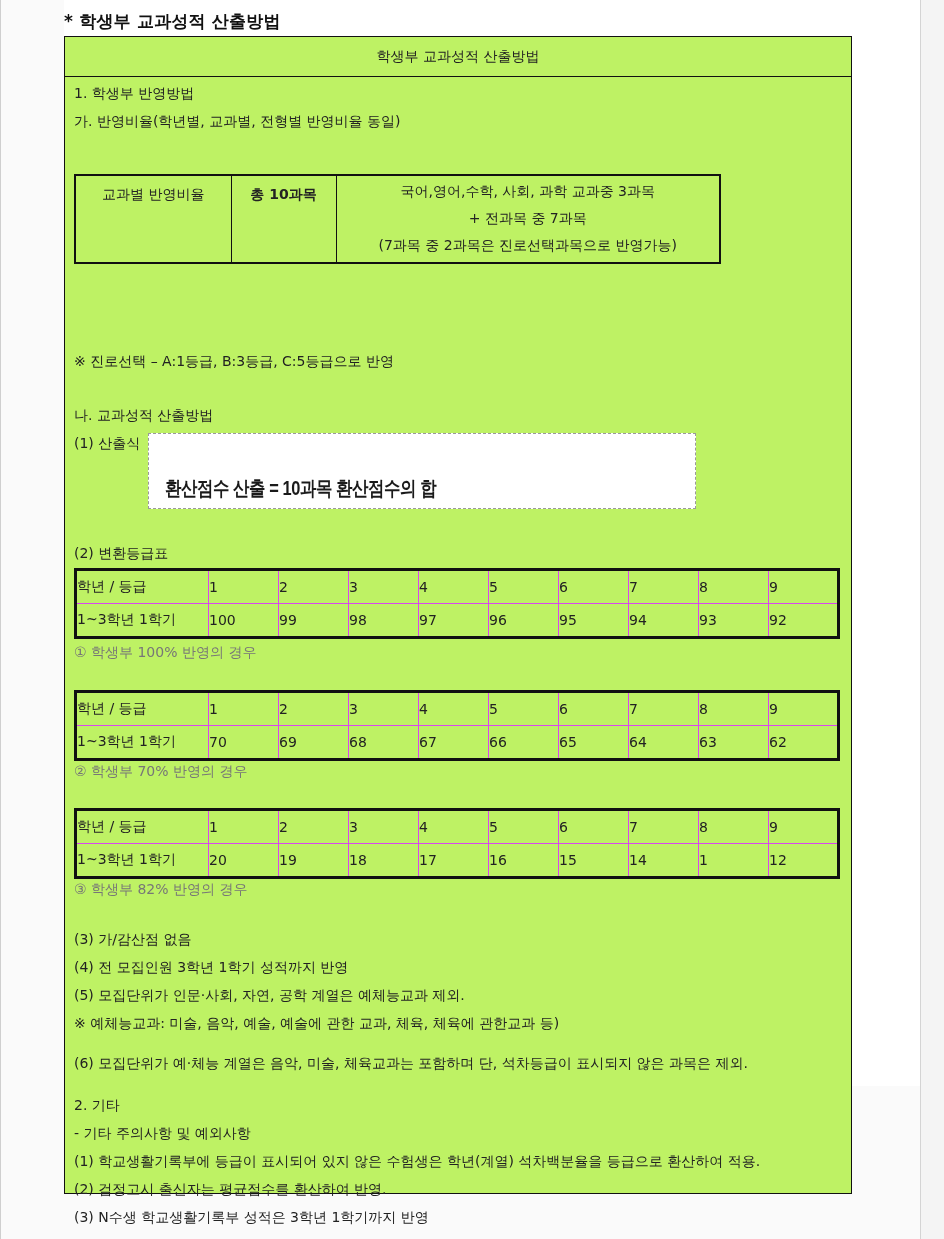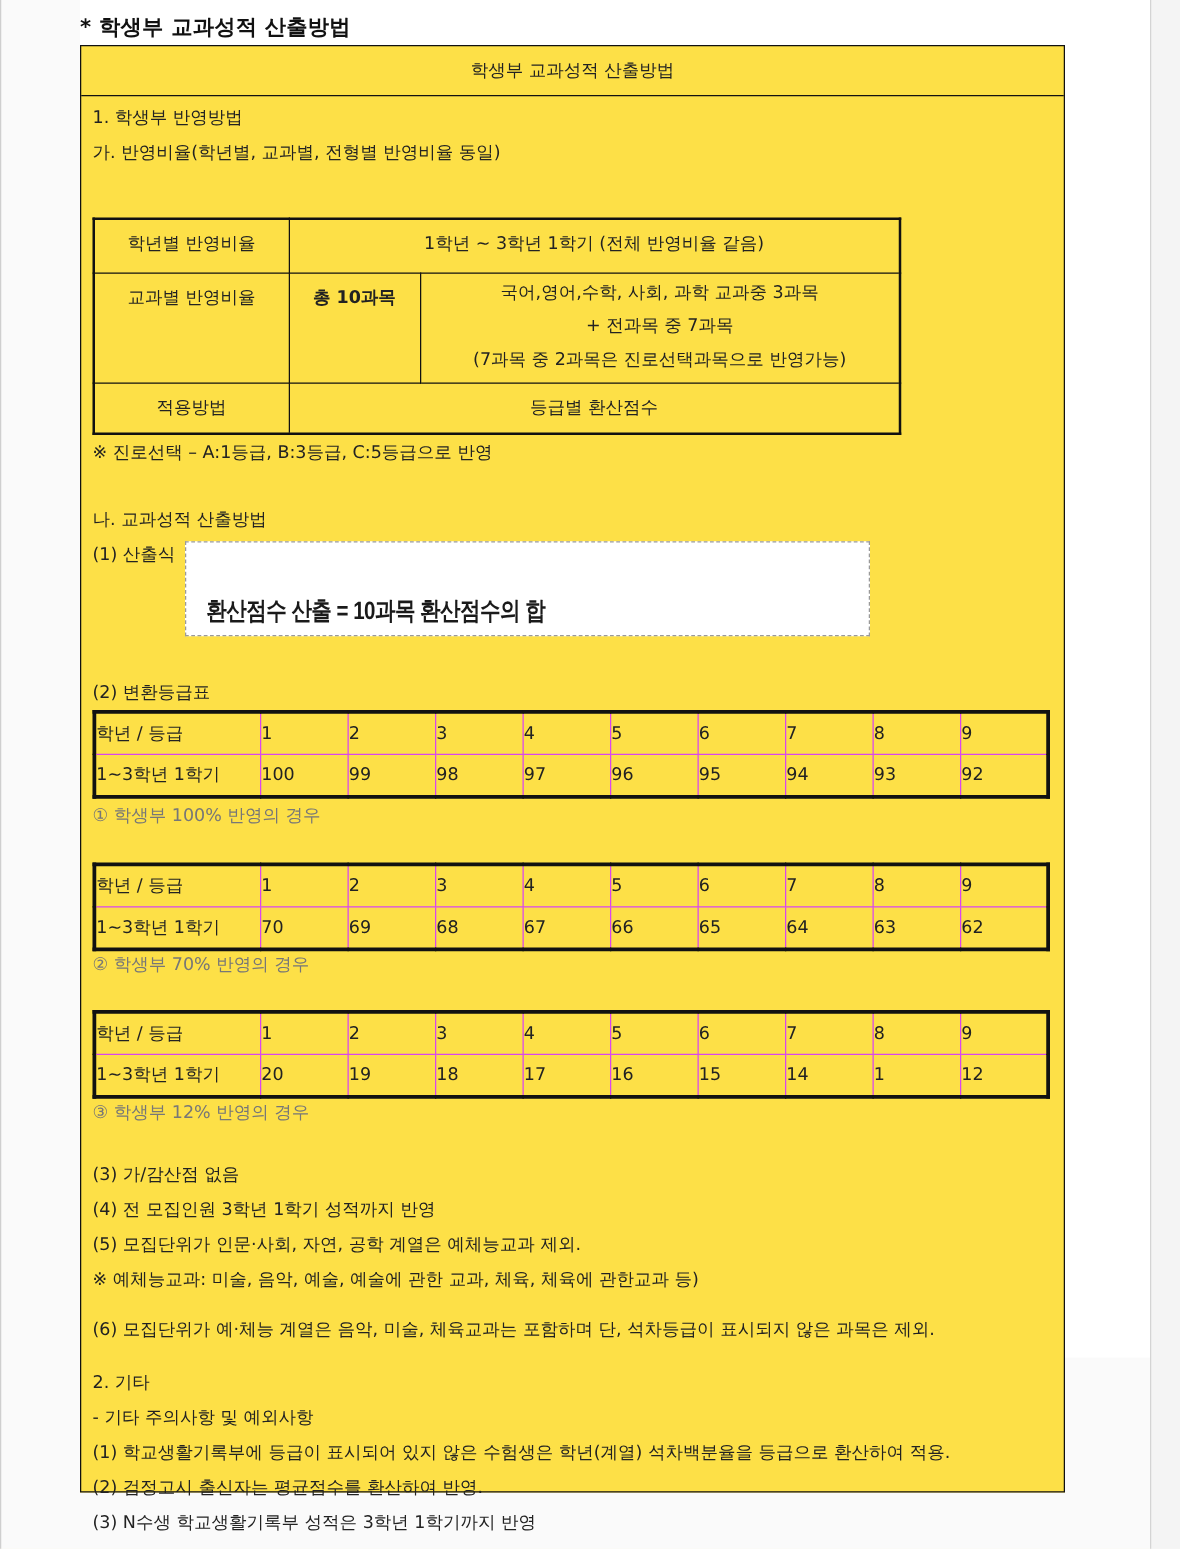--- a/index.html
+++ b/index.html
@@ -24,21 +24,21 @@
       background: #ffffff;
     }
     .main-title {
       position: absolute; left: 0; top: 10px;
       font-size: 17px; font-weight: bold; color: #111;
       letter-spacing: 0.2px;
     }
     .outer-box {
       position: absolute; left: 0; top: 36px; width: 788px; height: 1158px;
       border: 1px solid #111;
-      background: #fde047;
+      background: #bef264;
     }
     .box-header {
       height: 40px; border-bottom: 1px solid #111;
       display: flex; align-items: center; justify-content: center;
       font-size: 14px; color: #222;
     }
     .content { position: relative; }
     .line {
       position: absolute; left: 9px;
       font-size: 14px; color: #222; white-space: nowrap;
@@ -104,36 +104,28 @@
 
   <div class="outer-box">
     <div class="box-header">학생부 교과성적 산출방법</div>
 
     <div class="content">
       <div class="line" style="top:8px">1. 학생부 반영방법</div>
       <div class="line" style="top:36px">가. 반영비율(학년별, 교과별, 전형별 반영비율 동일)</div>
 
       <table class="t1">
         <tbody>
-            <tr class="r1">
-          <td class="c1">학년별 반영비율</td>
-          <td colspan="2">1학년 ~ 3학년 1학기 (전체 반영비율 같음)</td>
-        </tr>
         <tr class="r2">
           <td class="c1">교과별 반영비율</td>
           <td class="c2">총 10과목</td>
           <td class="c3 multi">
             <span>국어,영어,수학, 사회, 과학 교과중 3과목</span>
             <span>+ 전과목 중 7과목</span>
             <span>(7과목 중 2과목은 진로선택과목으로 반영가능)</span>
           </td>
-        </tr>
-        <tr class="r3">
-          <td class="c1">적용방법</td>
-          <td colspan="2">등급별 환산점수</td>
         </tr>
       </tbody>
         </table>
 
       <div class="line" style="top:276px">※ 진로선택 – A:1등급, B:3등급, C:5등급으로 반영</div>
       <div class="line" style="top:330px">나. 교과성적 산출방법</div>
       <div class="line" style="top:358px">(1) 산출식</div>
 
       <div class="formula-box">
         <span class="formula-text">환산점수 산출 = 10과목 환산점수의 합</span>
@@ -222,21 +214,21 @@
           <td>18</td>
           <td>17</td>
           <td>16</td>
           <td>15</td>
           <td>14</td>
           <td>1</td>
           <td>12</td>
         </tr>
       </tbody>
         </table>
-      <div class="line caption" style="top:804px">③ 학생부 12% 반영의 경우</div>
+      <div class="line caption" style="top:804px">③ 학생부 82% 반영의 경우</div>
 
       <div class="line" style="top:854px">(3) 가/감산점 없음</div>
       <div class="line" style="top:882px">(4) 전 모집인원 3학년 1학기 성적까지 반영</div>
       <div class="line" style="top:910px">(5) 모집단위가 인문·사회, 자연, 공학 계열은 예체능교과 제외.</div>
       <div class="line" style="top:938px">※ 예체능교과: 미술, 음악, 예술, 예술에 관한 교과, 체육, 체육에 관한교과 등)</div>
       <div class="line" style="top:978px">(6) 모집단위가 예·체능 계열은 음악, 미술, 체육교과는 포함하며 단, 석차등급이 표시되지 않은 과목은 제외.</div>
 
       <div class="line" style="top:1020px">2. 기타</div>
       <div class="line" style="top:1048px">- 기타 주의사항 및 예외사항</div>
       <div class="line" style="top:1076px">(1) 학교생활기록부에 등급이 표시되어 있지 않은 수험생은 학년(계열) 석차백분율을 등급으로 환산하여 적용.</div>

